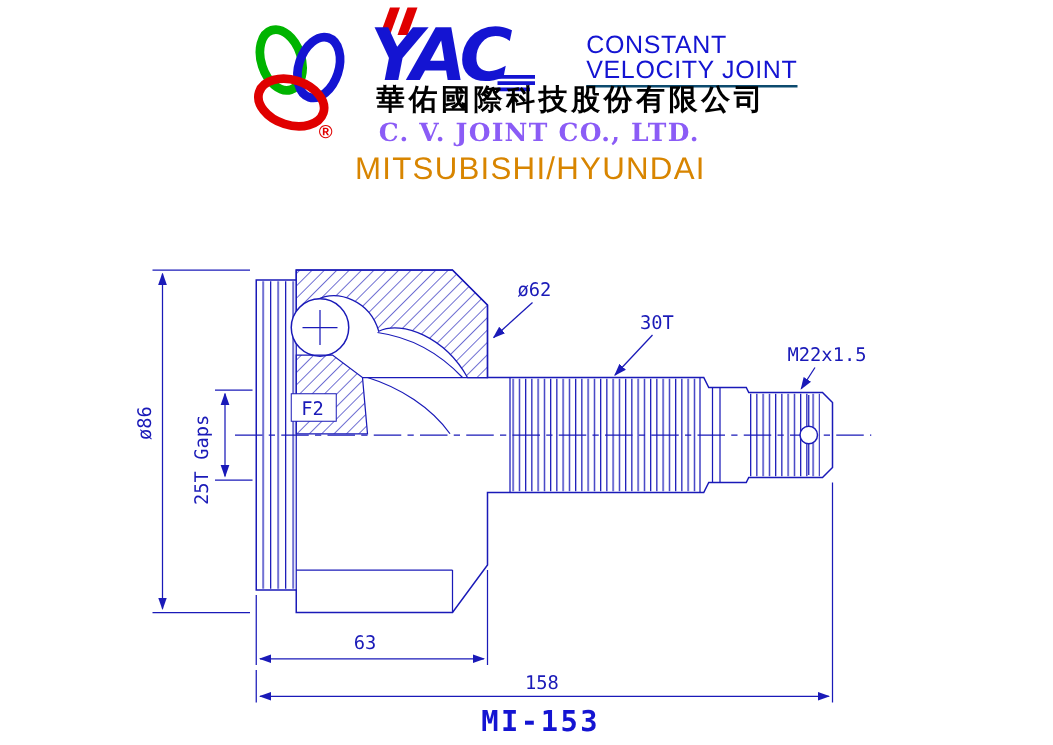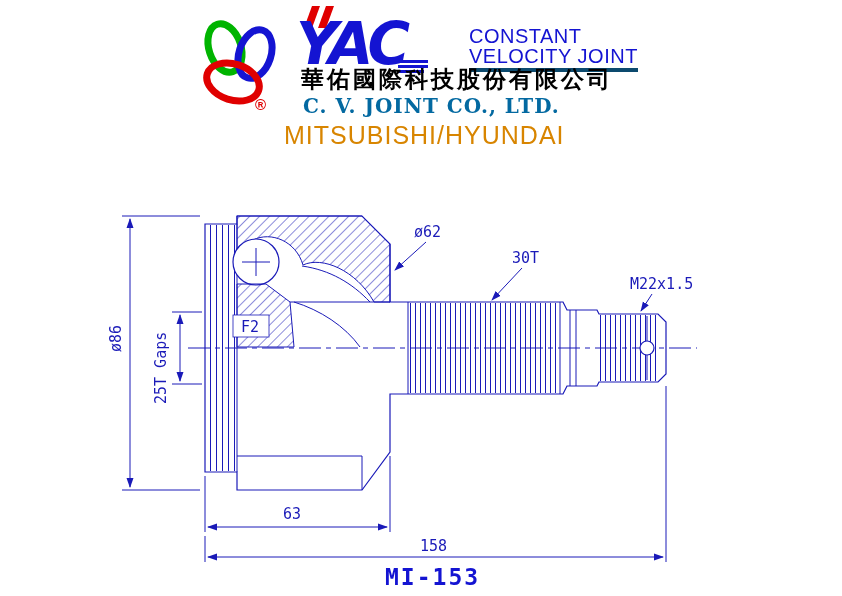--- a/index.html
+++ b/index.html
@@ -6,23 +6,23 @@
   .page {
     position:relative; width:842px; height:596px; background:#ffffff;
     overflow:hidden; font-family:"Liberation Sans", sans-serif;
   }
   .abs { position:absolute; }
 
   
   .logo-rings { left:193px; top:12px; }
   .yac-svg { left:294px; top:2px; }
   .tagline { left:469px; top:27px; color:#1414d2; font-size:20px; font-weight:500; letter-spacing:0.5px; line-height:19px; }
-  .tagline .line2 { display:inline-block; border-bottom:4px solid #0c4a6e; padding-bottom:2px; margin-top:1px; }
+  .tagline .line2 { display:inline-block; border-bottom:2px solid #0c4a6e; padding-bottom:2px; margin-top:1px; }
   .company-cn { left:301px; top:64px; font-size:23px; font-weight:bold; letter-spacing:3px; color:#000; font-family:"DejaVu Sans", sans-serif; white-space:nowrap; }
-  .company-en { left:303px; top:94px; font-size:20px; font-weight:bold; color:#0369a1; font-family:"DejaVu Serif", serif; letter-spacing:1px; white-space:nowrap; }
+  .company-en { left:303px; top:94px; font-size:20px; font-weight:bold; color:#8b5cf6; font-family:"DejaVu Serif", serif; letter-spacing:1px; white-space:nowrap; }
   .application { left:284px; top:121px; font-size:25px; color:#d88500; letter-spacing:1px; white-space:nowrap; }
 
   
   .drawing { left:0; top:0; }
   .draw-stroke { stroke:#1a1ab8; fill:none; stroke-width:1.2; }
   .thin { stroke:#1a1ab8; fill:none; stroke-width:1; }
   .lbl { font:15px "DejaVu Sans Mono", monospace; fill:#1a1ab8; }
   .pn  { font:bold 23px "DejaVu Sans Mono", monospace; fill:#1414d2; letter-spacing:2px; }
 </style>
 </head>

